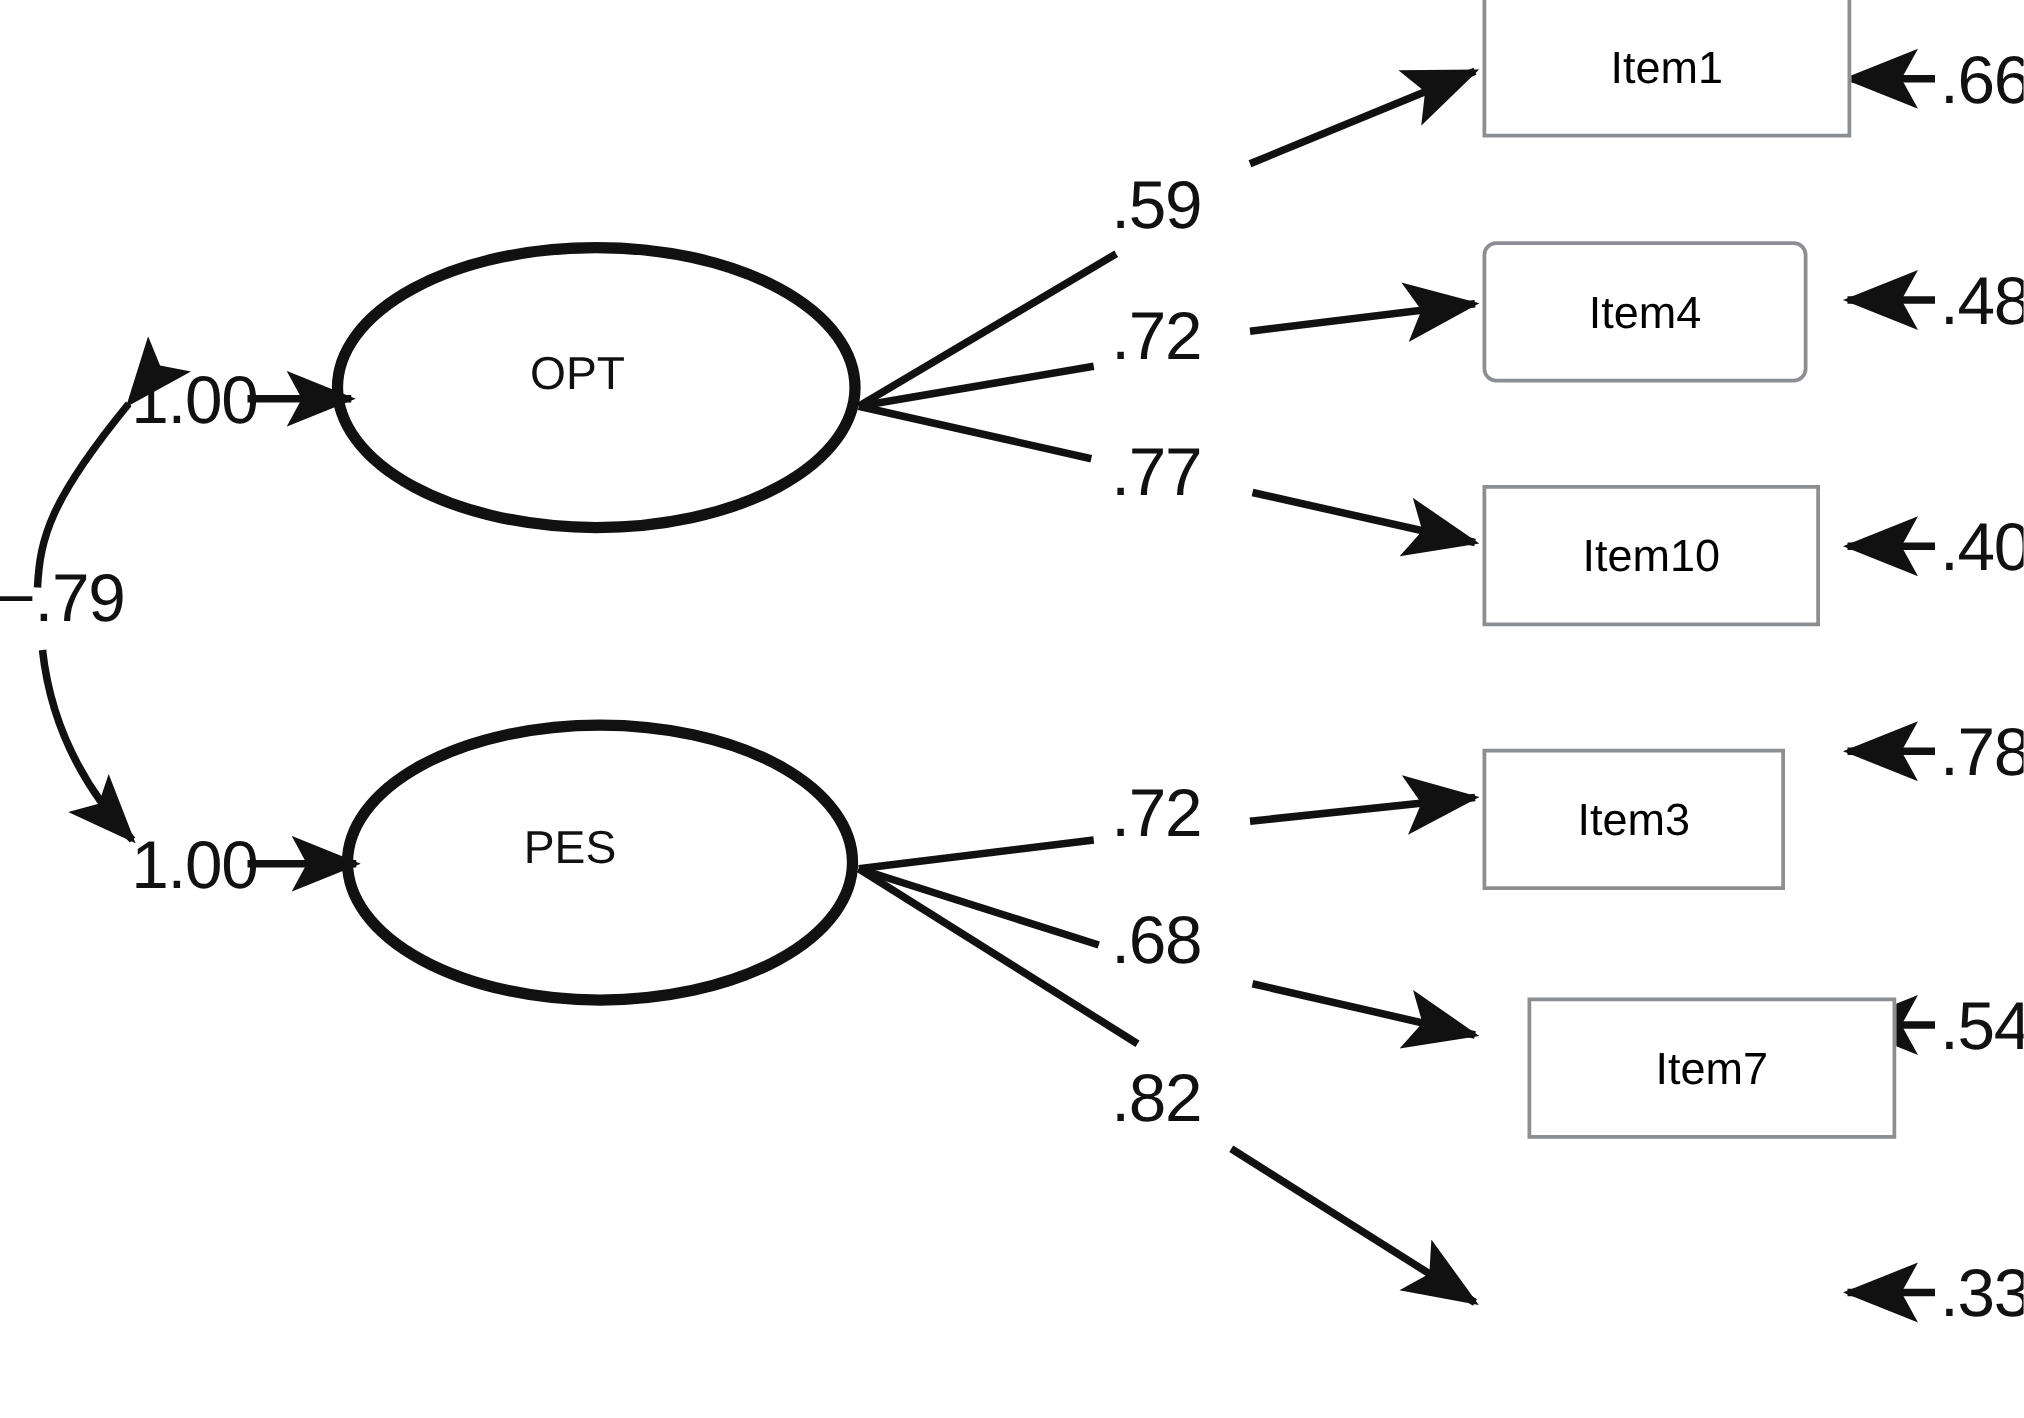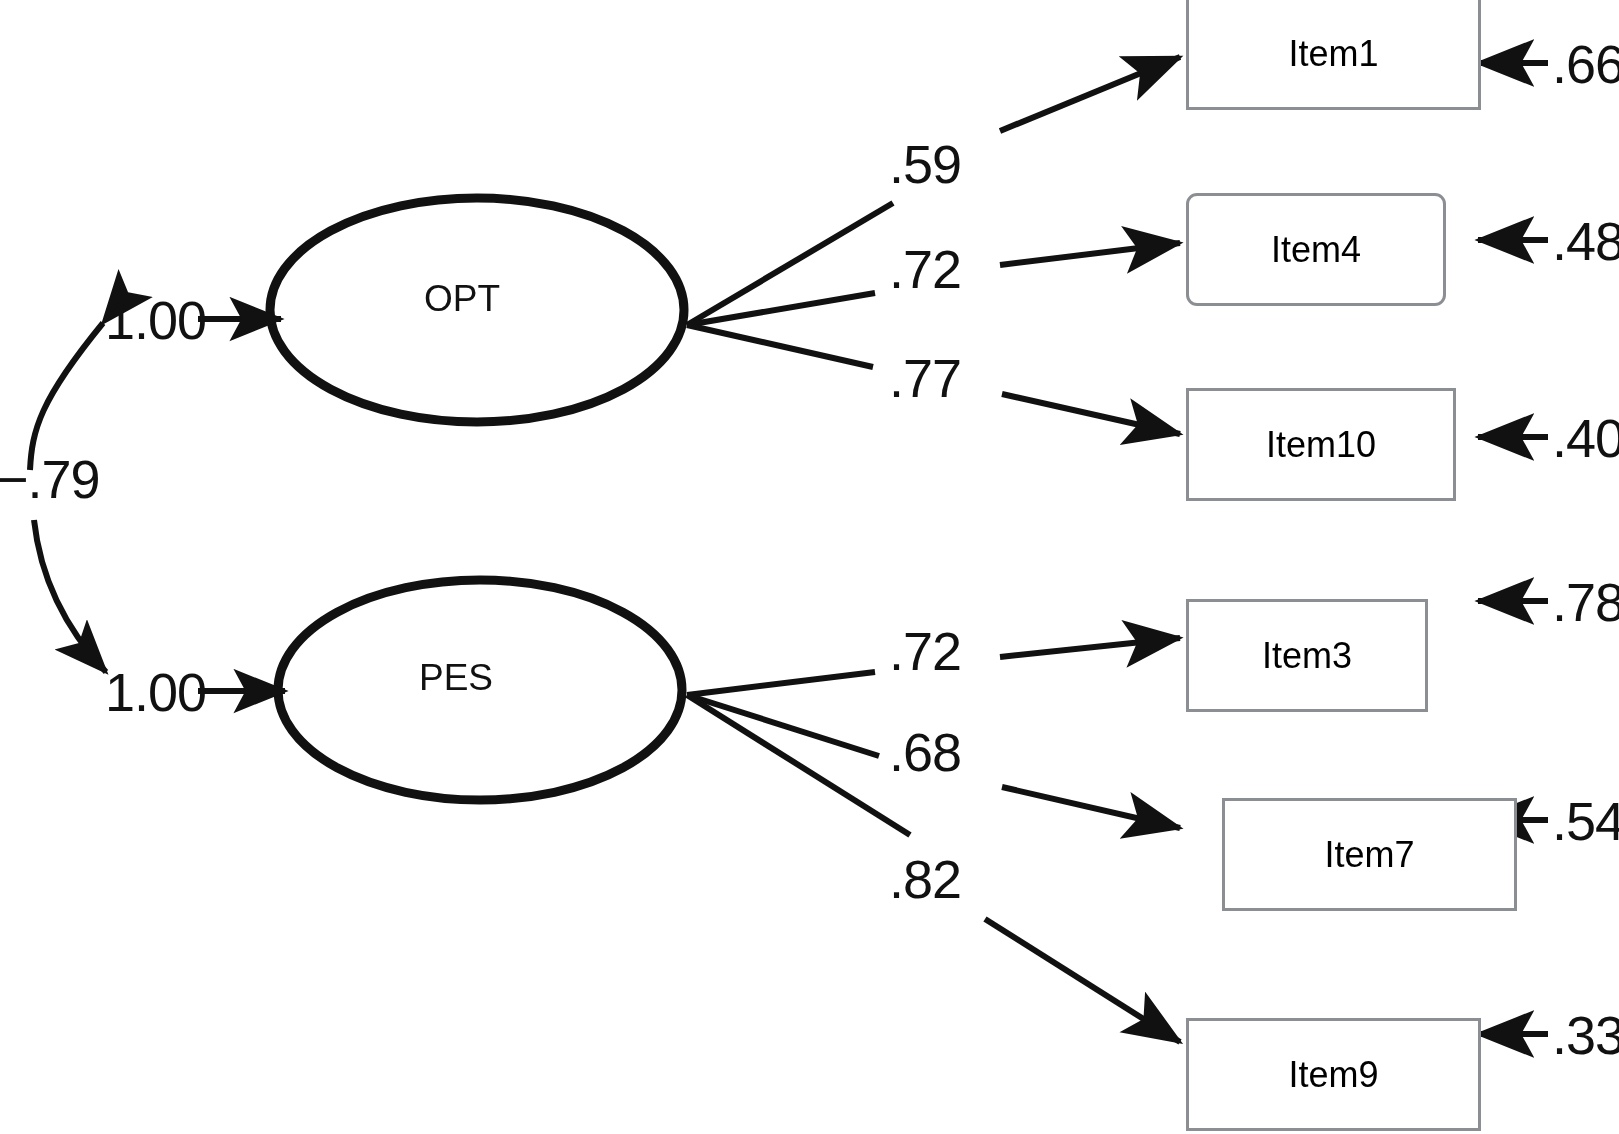--- a/index.html
+++ b/index.html
@@ -86,23 +86,20 @@
   </div>
   <div class="itembox" style="left:1186px;top:388px;width:270px;height:113px;">
     <span class="item-label">Item10</span>
   </div>
   <div class="itembox" style="left:1186px;top:583px;width:242px;height:113px;margin-top:16px;">
     <span class="item-label">Item3</span>
   </div>
   <div class="itembox" style="left:1186px;top:798px;width:295px;height:113px;margin-left:36px;">
     <span class="item-label">Item7</span>
   </div>
-  <div class="itembox" style="left:1186px;top:1018px;width:295px;height:113px;">
-    <span class="item-label">Item9</span>
-  </div>
 
   <div class="lbl resid" style="left:1552px;top:33px;">.66</div>
   <div class="lbl resid" style="left:1552px;top:210px;">.48</div>
   <div class="lbl resid" style="left:1552px;top:407px;">.40</div>
   <div class="lbl resid" style="left:1552px;top:571px;">.78</div>
   <div class="lbl resid" style="left:1552px;top:790px;">.54</div>
   <div class="lbl resid" style="left:1552px;top:1004px;">.33</div>
 
 </div>
 

